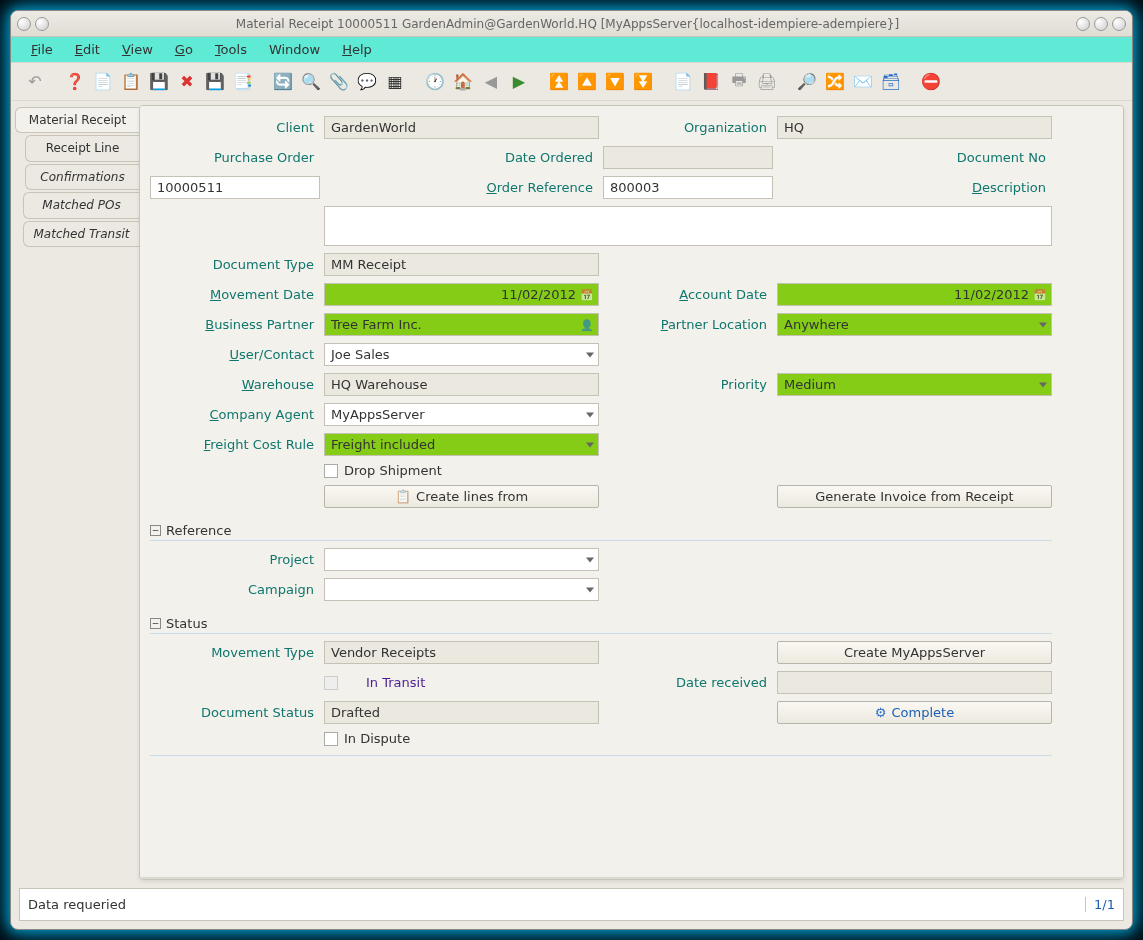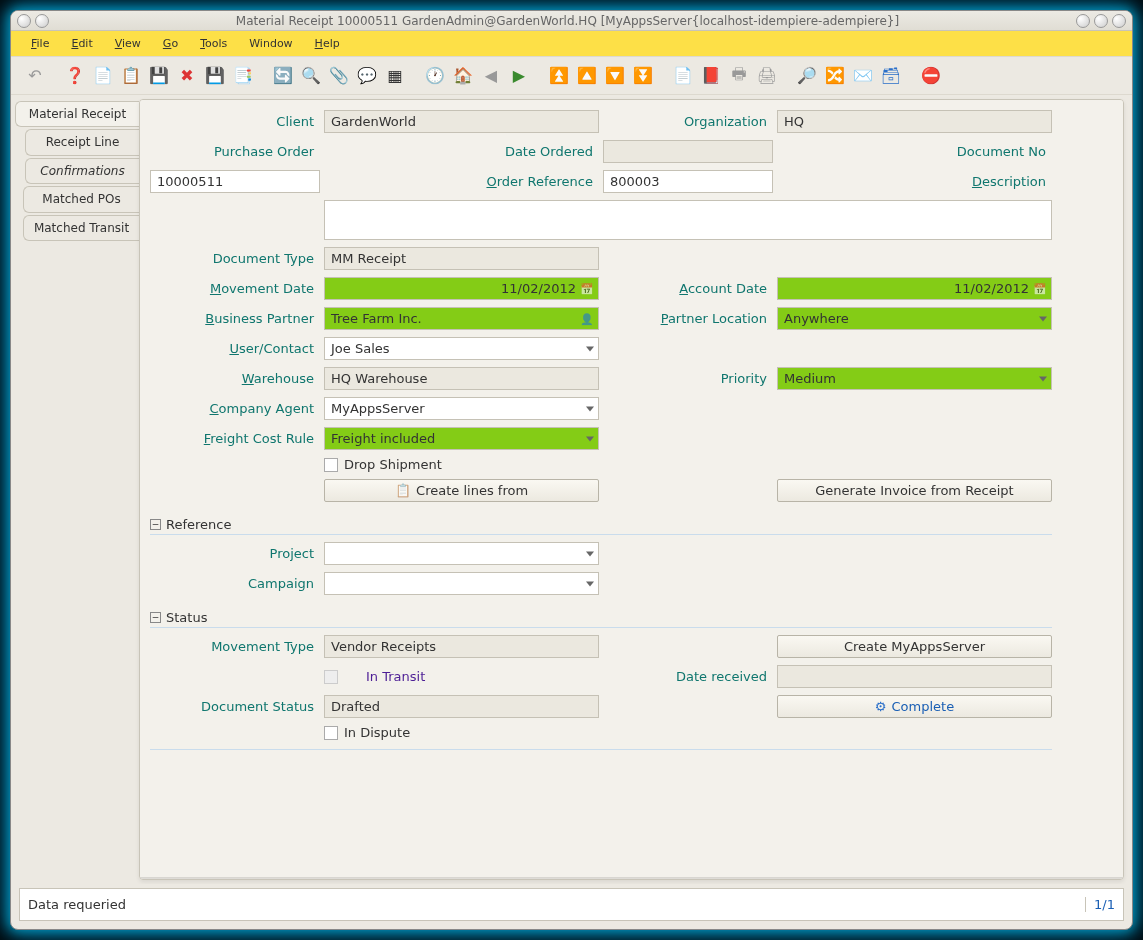--- a/index.html
+++ b/index.html
@@ -1,33 +1,33 @@
 <!DOCTYPE html>
 <html><head>
 <meta charset="utf-8">
 <style>
 * { box-sizing: border-box; margin: 0; padding: 0; }
 body { font-family: "DejaVu Sans", "Liberation Sans", Arial, sans-serif; font-size: 13px; background: #000; color: #333; width: 1143px; height: 940px; overflow: hidden; position: relative; }
 .outer-glow { position: absolute; inset: 10px 10px 10px 10px; border-radius: 8px; box-shadow: 0 0 30px 8px rgba(0,180,255,0.5), 0 0 12px 2px rgba(0,220,255,0.6); background: #ece9e2; display: flex; flex-direction: column; border: 1px solid #888; overflow: hidden; }
-.titlebar { height: 20px; background: linear-gradient(#eceae4, #e0ddd4); display: flex; align-items: center; padding: 0 6px; border-bottom: 1px solid #c8c4b8; font-size: 12px; color: #555; }
+.titlebar { height: 26px; background: linear-gradient(#eceae4, #e0ddd4); display: flex; align-items: center; padding: 0 6px; border-bottom: 1px solid #c8c4b8; font-size: 12px; color: #555; }
 .titlebar .left-icons { display: flex; gap: 4px; margin-right: 10px; }
 .titlebar .title { flex: 1; text-align: center; color: #666; }
 .titlebar .right-icons { display: flex; gap: 4px; }
 .win-btn { width: 14px; height: 14px; border-radius: 50%; border: 1px solid #999; background: radial-gradient(circle at 30% 30%, #fff, #ccc); display: inline-block; }
-.menubar { height: 26px; background: #fde047; display: flex; align-items: center; padding: 0 10px; gap: 2px; border-bottom: 1px solid #ddd9cf; font-size: 11px; }
+.menubar { height: 26px; background: #5eead4; display: flex; align-items: center; padding: 0 10px; gap: 2px; border-bottom: 1px solid #ddd9cf; font-size: 13px; }
 .menubar .menu-item { padding: 3px 10px; cursor: default; }
 .menubar .menu-item .ul { text-decoration: underline; }
 .toolbar { height: 38px; background: #ece9e2; display: flex; align-items: center; padding: 0 12px; gap: 4px; border-bottom: 1px solid #ddd9cf; }
 .tool-icon { width: 24px; height: 24px; display: flex; align-items: center; justify-content: center; font-size: 16px; cursor: pointer; }
 .content-area { flex: 1; display: flex; background: #ece9e2; padding: 4px 8px 4px 4px; overflow: hidden; }
 .tab-column { width: 124px; display: flex; flex-direction: column; padding-top: 2px; }
 .tab { background: #ece9e2; border: 1px solid #c8c4b8; border-right: none; border-radius: 6px 0 0 6px; padding: 5px 8px; margin-bottom: 2px; text-align: center; font-size: 12px; line-height: 1.2; cursor: pointer; }
 .tab.l2 { margin-left: 10px; }
 .tab.l3 { margin-left: 10px; font-style: italic; }
-.tab.l4 { margin-left: 8px; }
+.tab.l4 { margin-left: 8px; font-style: italic; }
 .tab.active { background: #f3f1eb; font-weight: normal; }
 .form-panel { flex: 1; background: #f3f1eb; border: 1px solid #c8c4b8; border-radius: 4px; box-shadow: 0 2px 4px rgba(0,0,0,0.08); padding: 10px 10px 10px 10px; overflow-y: auto; position: relative; }
 .form-panel::before { content:''; position:absolute; left:0; right:0; bottom:-4px; height:6px; background: linear-gradient(rgba(0,0,0,0.12), transparent); }
 .form-grid { display: grid; grid-template-columns: 170px 275px 170px 275px; column-gap: 4px; row-gap: 7px; align-items: center; }
 .form-label { text-align: right; padding-right: 6px; font-size: 13px; color: #0f766e; white-space: nowrap; }
 .form-label .ul { text-decoration: underline; }
 .field { height: 23px; border: 1px solid #c5c1b5; background: #ebe8df; padding: 2px 6px; font-size: 13px; display: flex; align-items: center; position: relative; }
 .field.white { background: #fff; }
 .field.blue { background: #84cc16; }
 .field.tall { height: 40px; align-items: flex-start; padding-top: 4px; }

